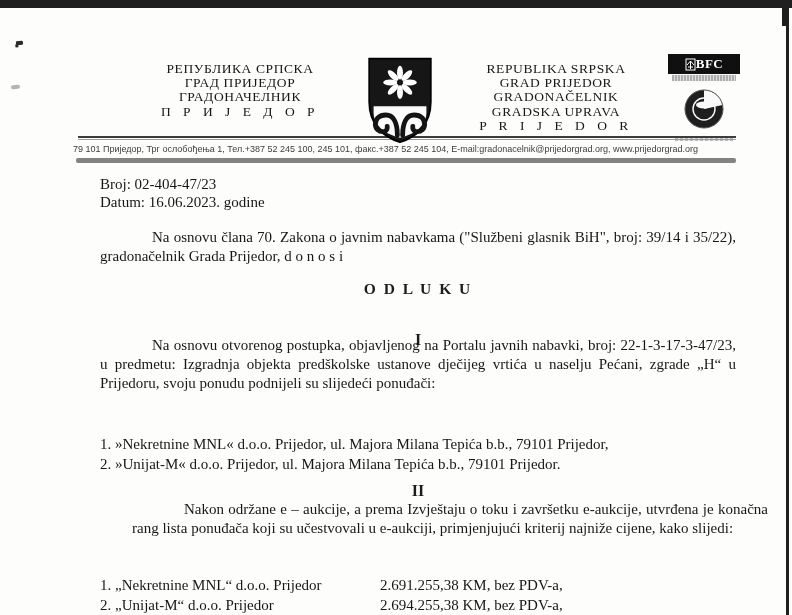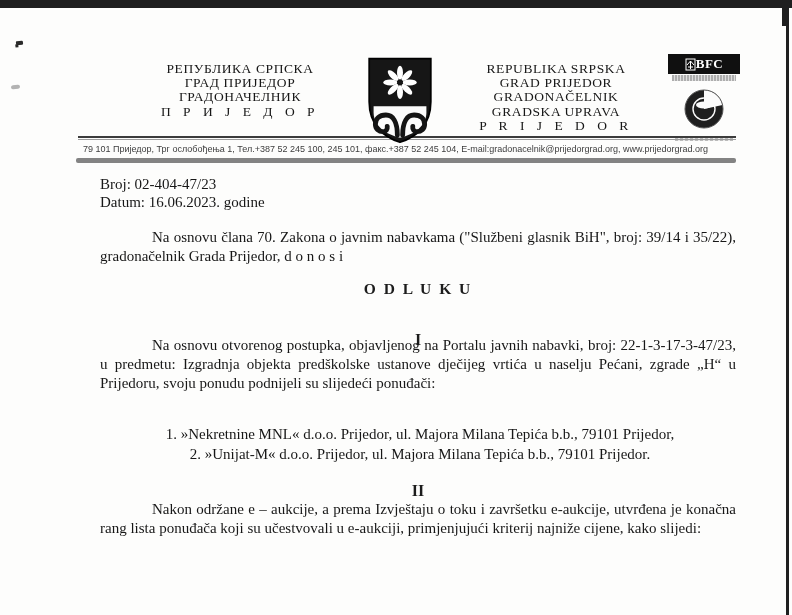--- a/index.html
+++ b/index.html
@@ -38,41 +38,41 @@
   .bfc-sub { width: 64px; height: 6px; margin: 1px auto 0;
              background: repeating-linear-gradient(90deg,#9a9a9a 0 2px,#d8d8d8 2px 3px); opacity:.8; }
   .cert-circle { margin: 7px auto 0; width: 42px; height: 42px; }
   .cert-sub { width: 58px; height: 4px; margin: 3px auto 0;
               background: repeating-linear-gradient(90deg,#aaa 0 3px,#e6e6e6 3px 5px); opacity:.8; }
 
   .hdr-rule { position: absolute; left: 78px; top: 136px; width: 658px; height: 5px; z-index: 1; }
   .hdr-rule .r1 { height: 2px; background: #3c3c3c; }
   .hdr-rule .r2 { height: 1px; background: #9d9d9d; margin-top: 1px; }
 
-  .contact { position: absolute; left: 83px; top: 144px; width: 660px;
+  .contact { position: absolute; left: 73px; top: 144px; width: 660px;
              font-family: "Liberation Sans", sans-serif; font-size: 9px; color: #3d3d3d;
              white-space: nowrap; letter-spacing: 0px; }
   .thick-bar { position: absolute; left: 76px; top: 158px; width: 660px; height: 5px;
                background: #6e6e6e; border-radius: 2px; filter: blur(.4px); opacity:.85; }
 
   
   .body-text { font-size: 15px; line-height: 19px; color: #171717; }
   .meta { position: absolute; left: 100px; top: 176px; line-height: 17.5px; }
   .para { position: absolute; left: 100px; width: 636px; text-align: justify; text-indent: 52px; }
   .p-intro { top: 228px; }
   .doc-title { position: absolute; left: 100px; width: 636px; text-align: center; font-weight: bold; }
   .t1 { top: 280px; letter-spacing: 2px; font-size: 15.5px; }
   .t2 { top: 297px; font-size: 15.5px; white-space: pre-wrap; letter-spacing: .3px; }
   .sec-head { position: absolute; left: 100px; width: 636px; text-align: center; font-weight: bold; font-size: 16px; }
   .h1 { top: 331px; }
   .p-s1 { top: 336px; }
   .list { position: absolute; left: 100px; width: 640px; line-height: 20px; }
-  .l-bidders { top: 424px; text-align: center; }
+  .l-bidders { top: 434px; }
   .h2 { top: 482px; }
-  .p-s2 { top: 500px; }
+  .p-s2 { top: 500px; margin-left: 32px; }
   .l-rank { top: 575px; }
   .rank-row { display: flex; }
   .rank-name { width: 280px; }
 </style>
 </head>
 <body>
 
 <div class="page">
 
   <div class="scan-top"></div>
@@ -155,14 +155,24 @@
 
   <div class="sec-head h1">I</div>
   <p class="para body-text p-s1">Na osnovu otvorenog postupka, objavljenog na Portalu javnih nabavki, broj: 22-1-3-17-3-47/23, u predmetu: Izgradnja objekta predškolske ustanove dječijeg vrtića u naselju Pećani, zgrade „H“ u Prijedoru, svoju ponudu podnijeli su slijedeći ponuđači:</p>
   <div class="list body-text l-bidders">
     <div>1. »Nekretnine MNL« d.o.o. Prijedor, ul. Majora Milana Tepića b.b., 79101 Prijedor,</div>
     <div>2. »Unijat-M« d.o.o. Prijedor, ul. Majora Milana Tepića b.b., 79101 Prijedor.</div>
   </div>
 
   <div class="sec-head h2">II</div>
   <p class="para body-text p-s2">Nakon održane e – aukcije, a prema Izvještaju o toku i završetku e-aukcije, utvrđena je konačna rang lista ponuđača koji su učestvovali u e-aukciji, primjenjujući kriterij najniže cijene, kako slijedi:</p>
+  <div class="list body-text l-rank">
+    <div class="rank-row">
+      <span class="rank-name">1. „Nekretnine MNL“ d.o.o. Prijedor</span>
+      <span>2.691.255,38 KM, bez PDV-a,</span>
+    </div>
+    <div class="rank-row">
+      <span class="rank-name">2. „Unijat-M“ d.o.o. Prijedor</span>
+      <span>2.694.255,38 KM, bez PDV-a,</span>
+    </div>
+  </div>
 
 </div>
 
 </body></html>

